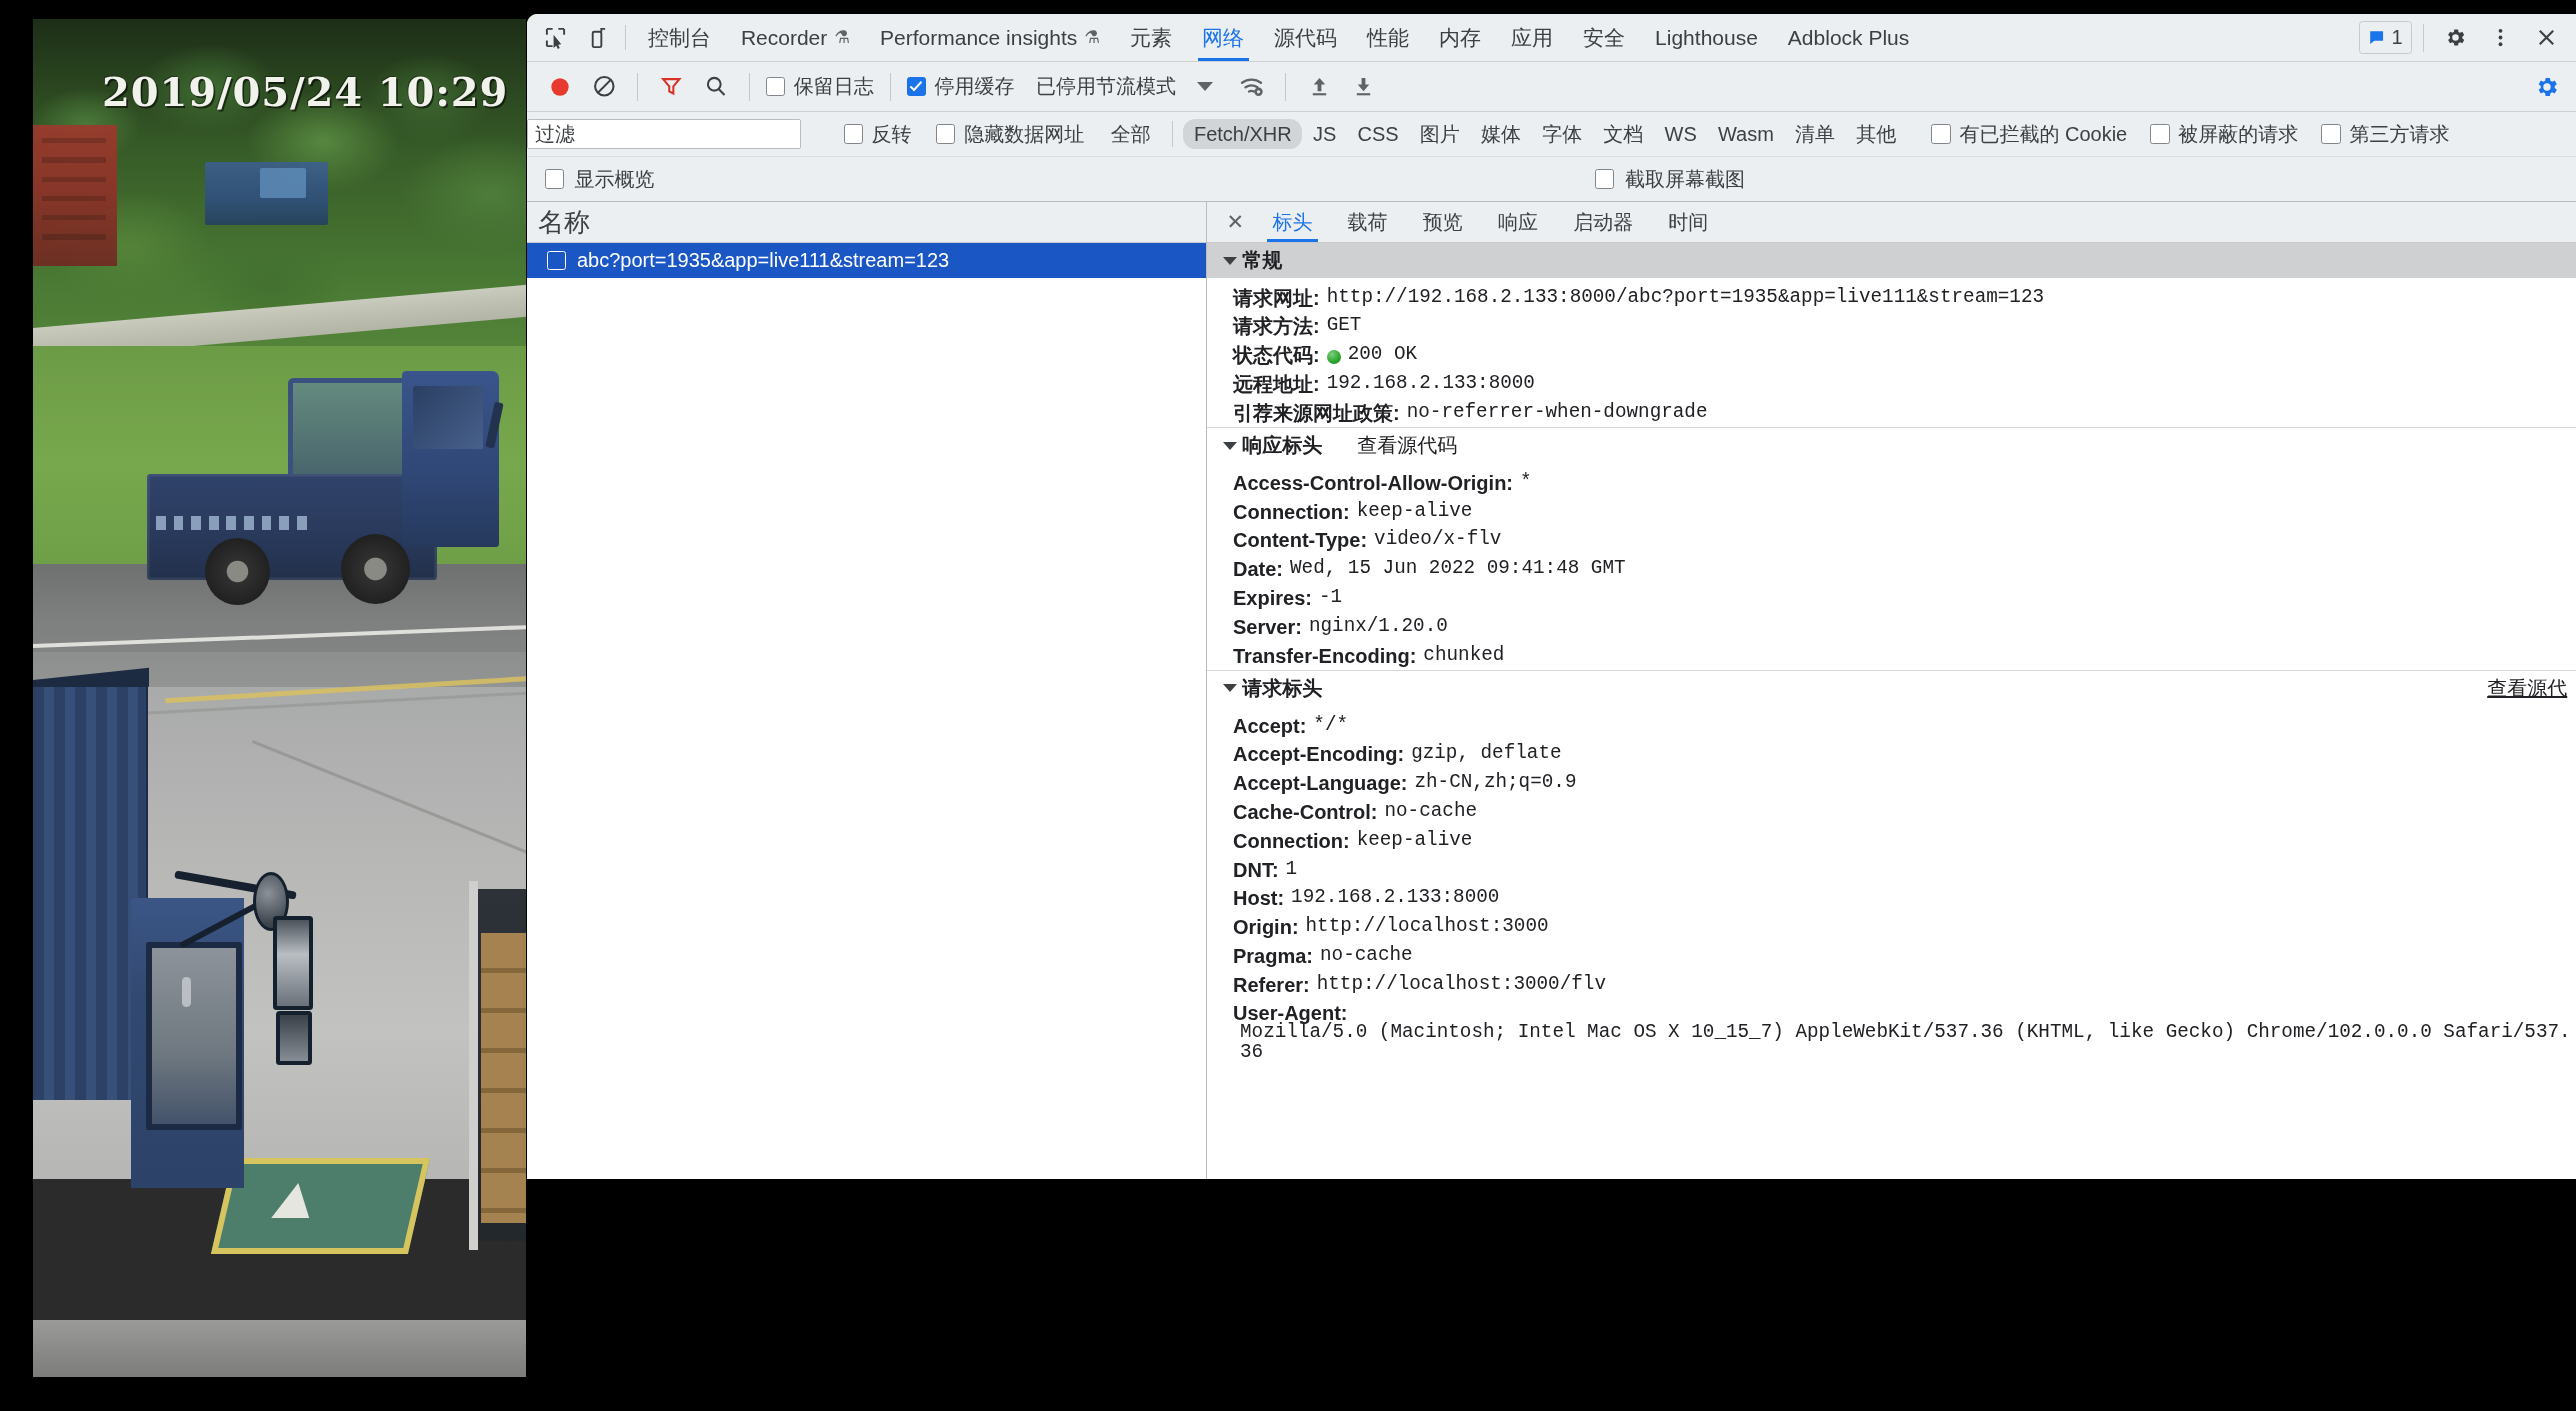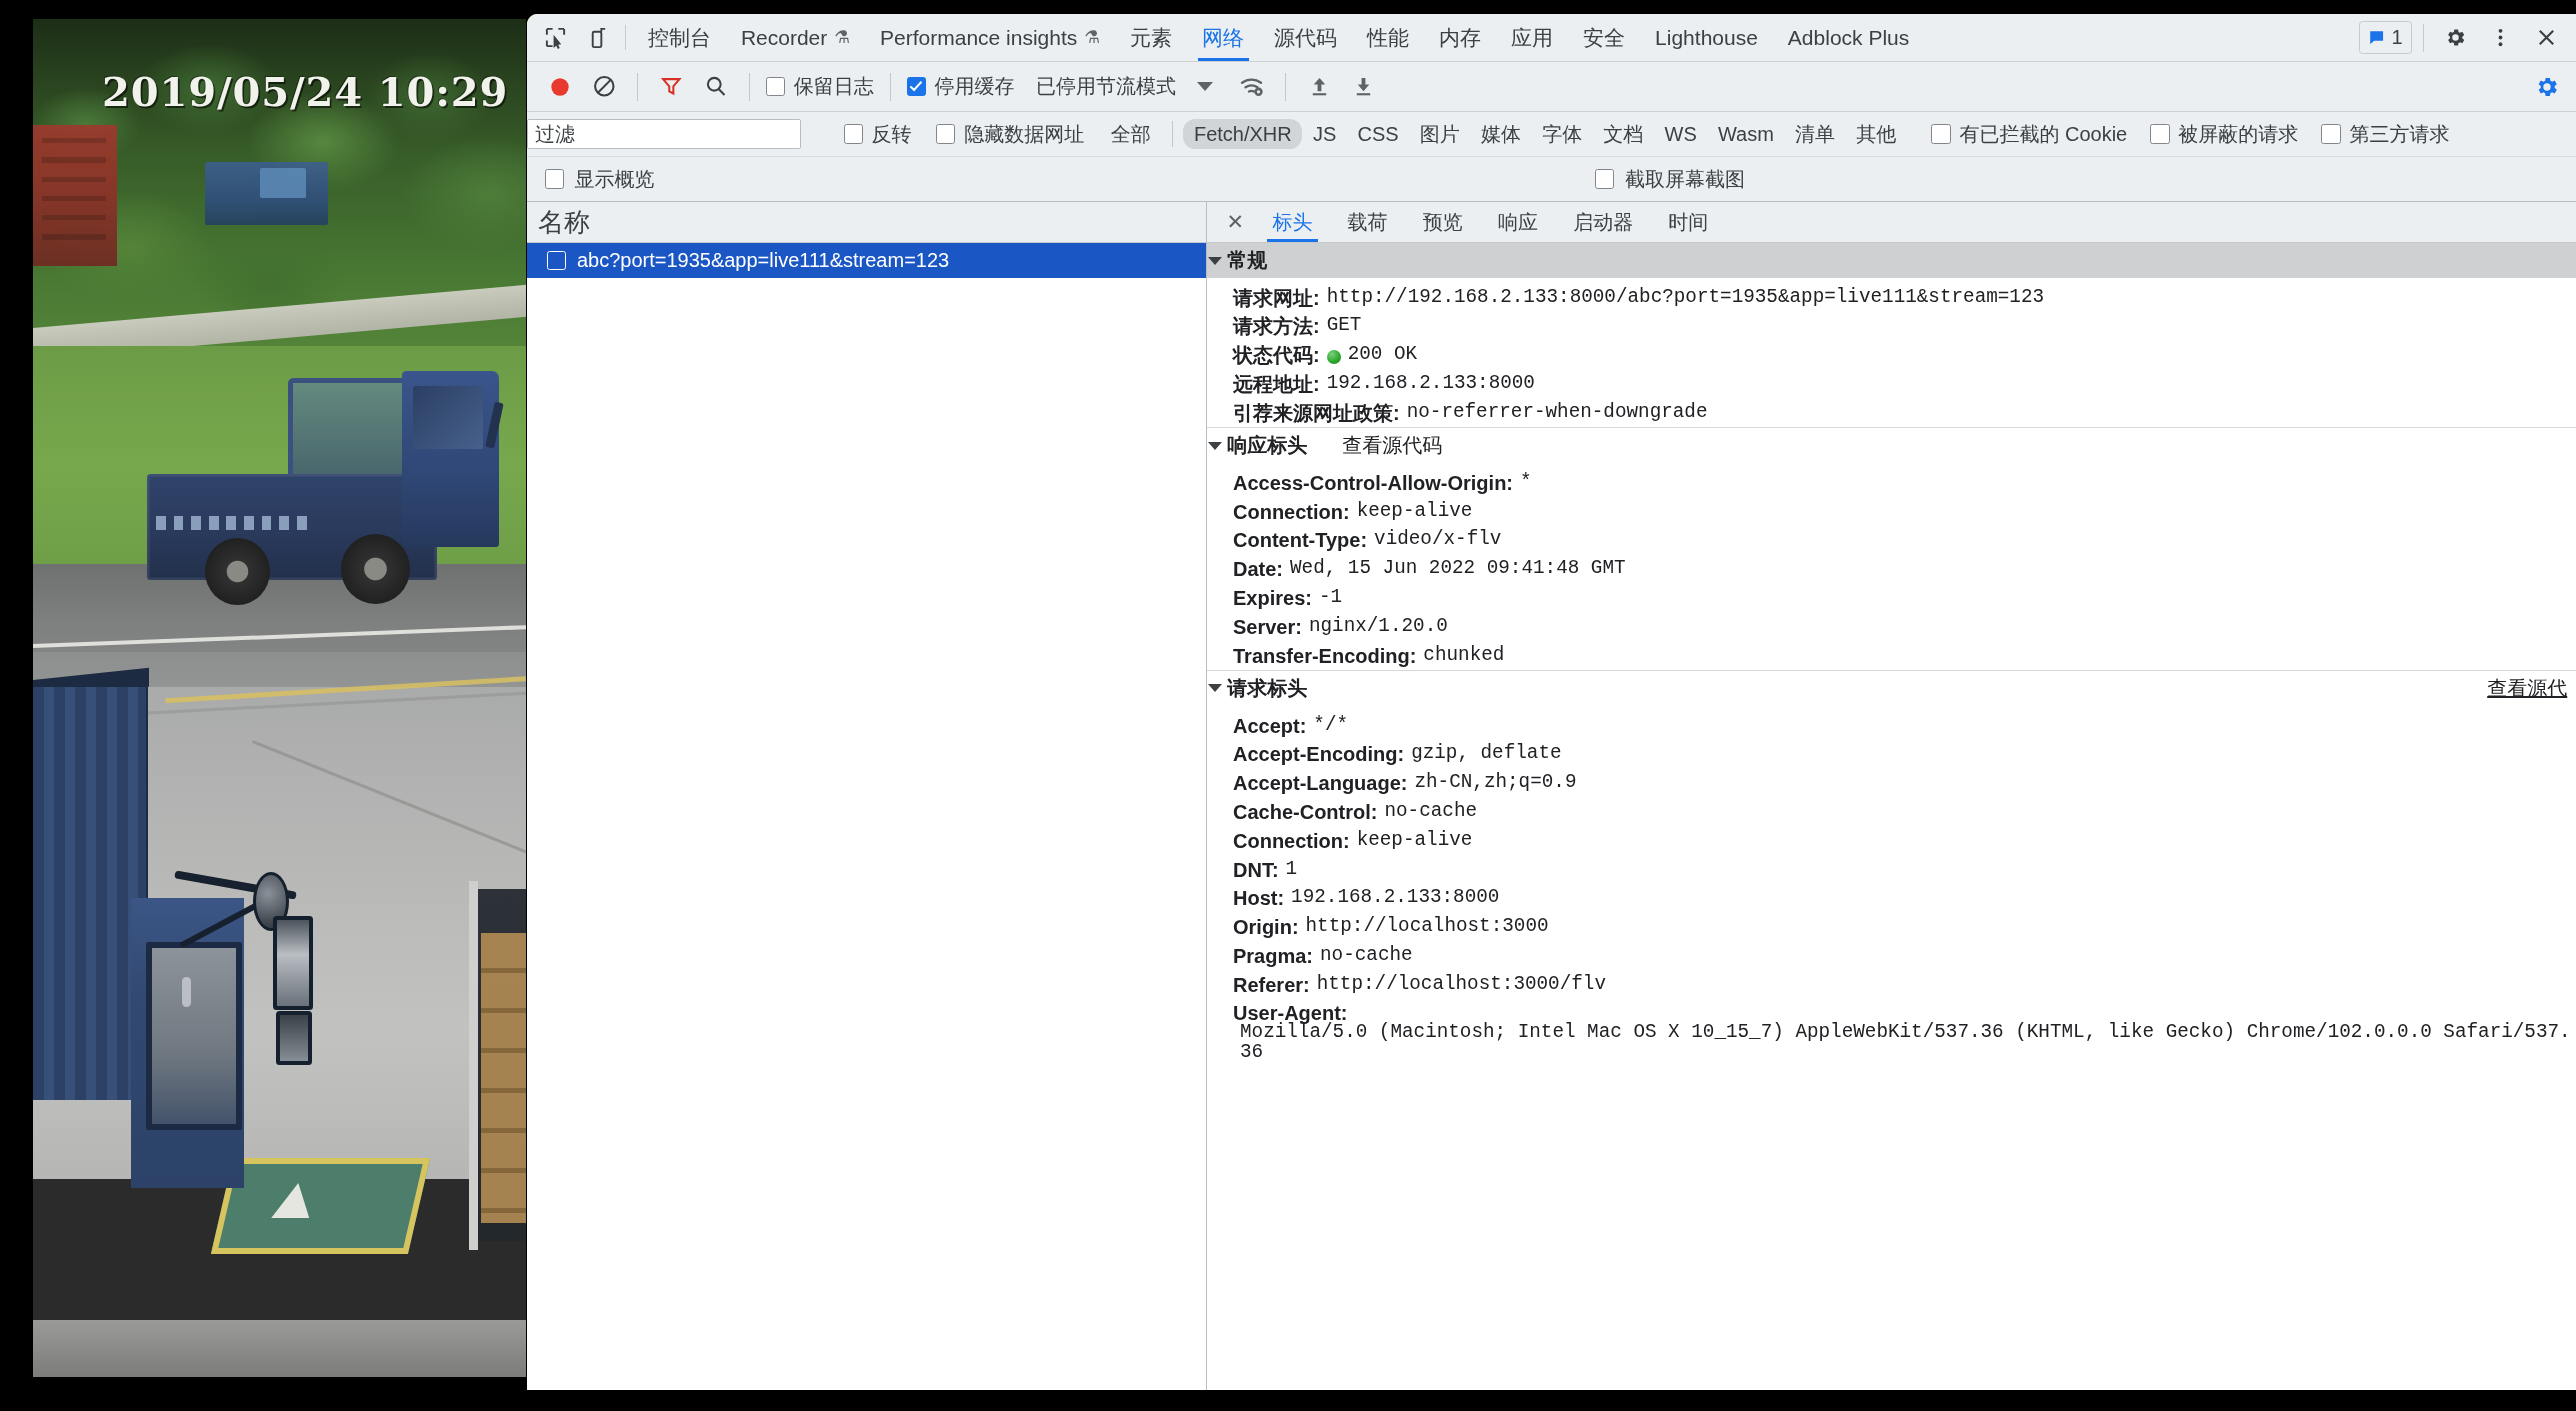--- a/index.html
+++ b/index.html
@@ -250,21 +250,21 @@
     white-space: nowrap;
     z-index: 5;
   }
 
   
   #devtools {
     position: absolute;
     left: 527px;
     top: 14px;
     width: 2049px;
-    height: 1376px;
+    height: 1165px;
     background: #bef264;
     border-radius: 10.6px 0 0 0;
     overflow: hidden;
     display: flex;
     flex-direction: column;
   }
 
   
   #tabstrip {
     height: 47px;
@@ -466,21 +466,21 @@
     content:""; position:absolute; left:12.3px; right:12.3px; bottom:0; height:3.5px; background:#1a73e8;
   }
   #detail-body {
     flex:1; overflow:hidden; position:relative;
     font-size: 20px;
   }
   .sec-head {
     background:#cfd0d2;
     height: 35px;
     display:flex; align-items:center;
-    padding-left: 1px;
+    padding-left: 16px;
     font-weight: bold;
     color:#202124;
     position: relative;
   }
   .sec-head.plain { background:#fff; border-top: 0.9px solid #d7d8da; }
   .tri {
     width:0;height:0;
     border-left:7px solid transparent;border-right:7px solid transparent;
     border-top:8.8px solid #3c4043;
     margin-right: 5.3px;

